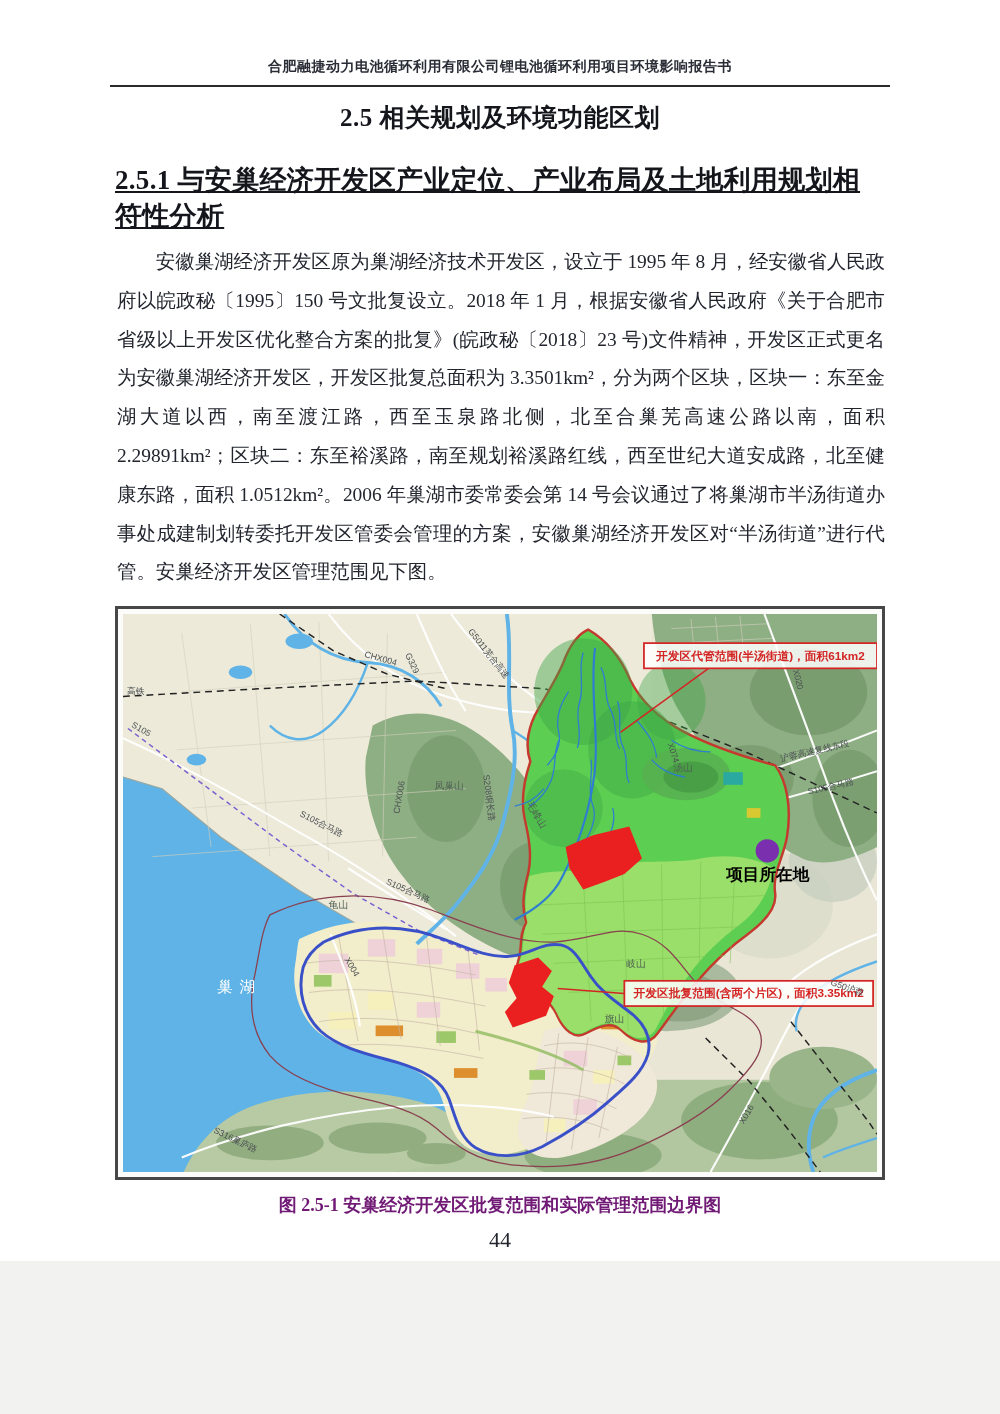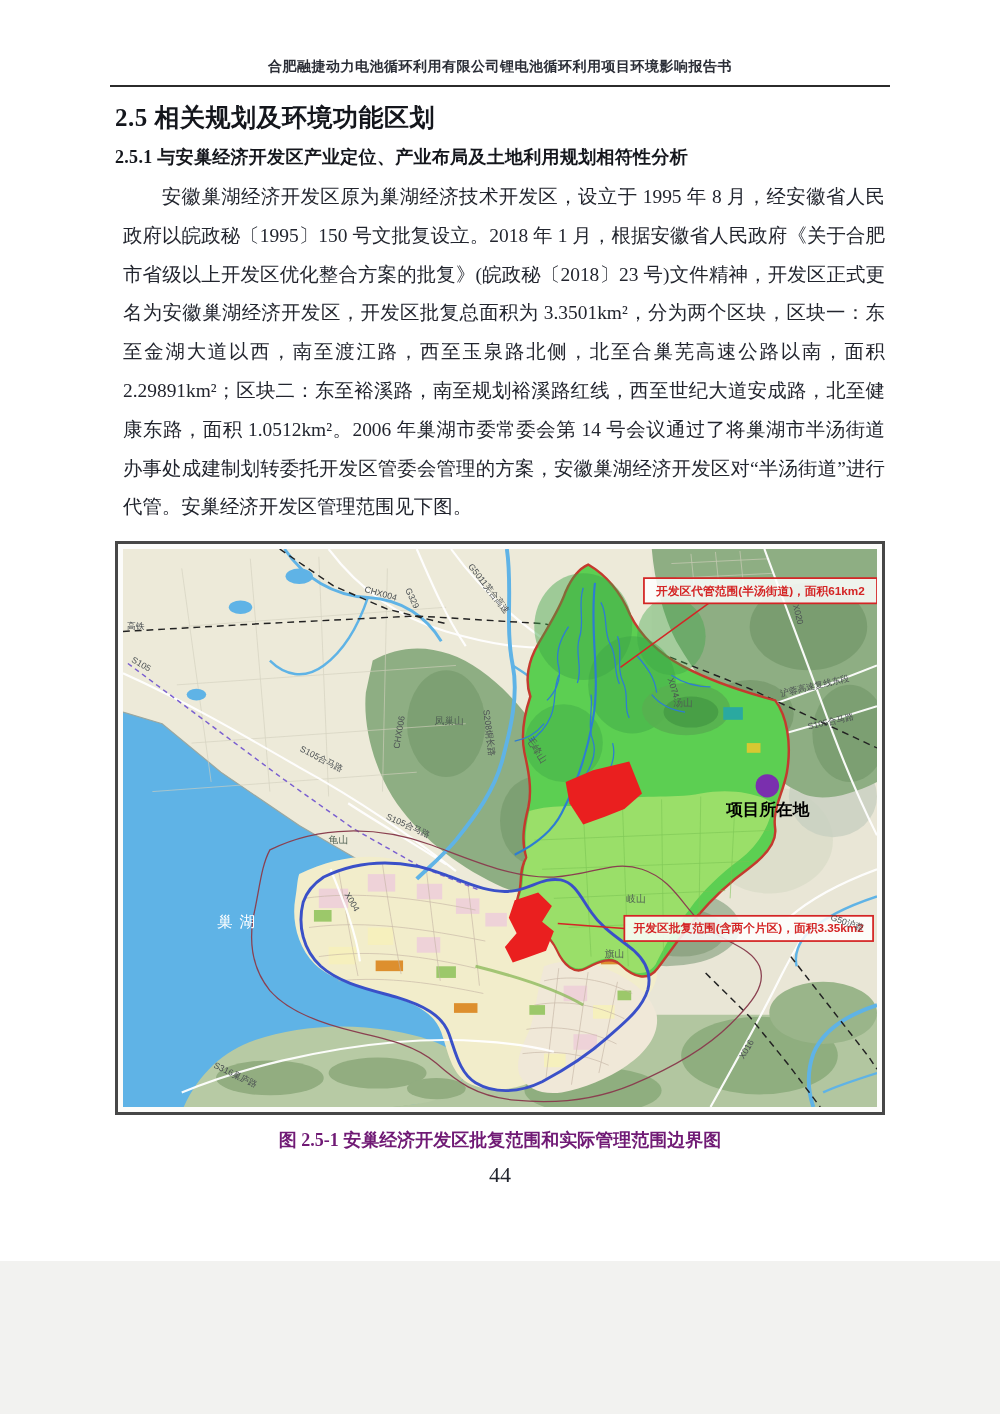--- a/index.html
+++ b/index.html
@@ -6,25 +6,25 @@
   body{background:#f2f2f0;font-family:"Liberation Serif","DejaVu Serif",serif;}
   .page{
     position:relative;width:1000px;height:1261px;margin:0 auto;background:#ffffff;
     box-sizing:border-box;padding:58px 115px 0 115px;color:#22252e;overflow:hidden;
   }
   .doc-header{
     text-align:center;font-size:14px;font-weight:bold;color:#2a2d36;letter-spacing:.5px;
     padding-bottom:9px;
   }
   .header-rule{border:0;border-top:2.5px solid #2b2b2b;margin:0 -5px 0 -5px;}
-  h1.sec{font-size:25px;font-weight:bold;color:#14161c;margin:14px 0 0 0;letter-spacing:.5px;}
-  h2.sec{font-size:18px;font-weight:bold;color:#14161c;margin:11px 0 0 0;letter-spacing:.3px;}
+  h1.sec{font-size:25px;font-weight:bold;color:#14161c;margin:14px 0 0 0;letter-spacing:.5px;text-align:center;}
+  h2.sec{font-size:27px;font-weight:bold;color:#14161c;margin:28px 0 0 0;letter-spacing:.3px;text-decoration:underline;}
   p.body{
     font-size:19.4px;line-height:38.8px;text-align:justify;text-justify:inter-ideograph;
-    margin:9px 0 0 8px;text-indent:2em;color:#22252e;
+    margin:9px 0 0 2px;text-indent:2em;color:#22252e;
   }
   .map-frame{
     margin:14px auto 0 auto;width:754px;height:558px;border:3px solid #474747;
     background:#fcfcfa;padding:5px;
   }
   .map-frame svg{display:block;width:754px;height:558px;}
   .fig-caption{
     text-align:center;font-size:18px;font-weight:bold;color:#701a75;margin:13px 0 0 0;
   }
   p.body.p2{margin-top:4px;}

